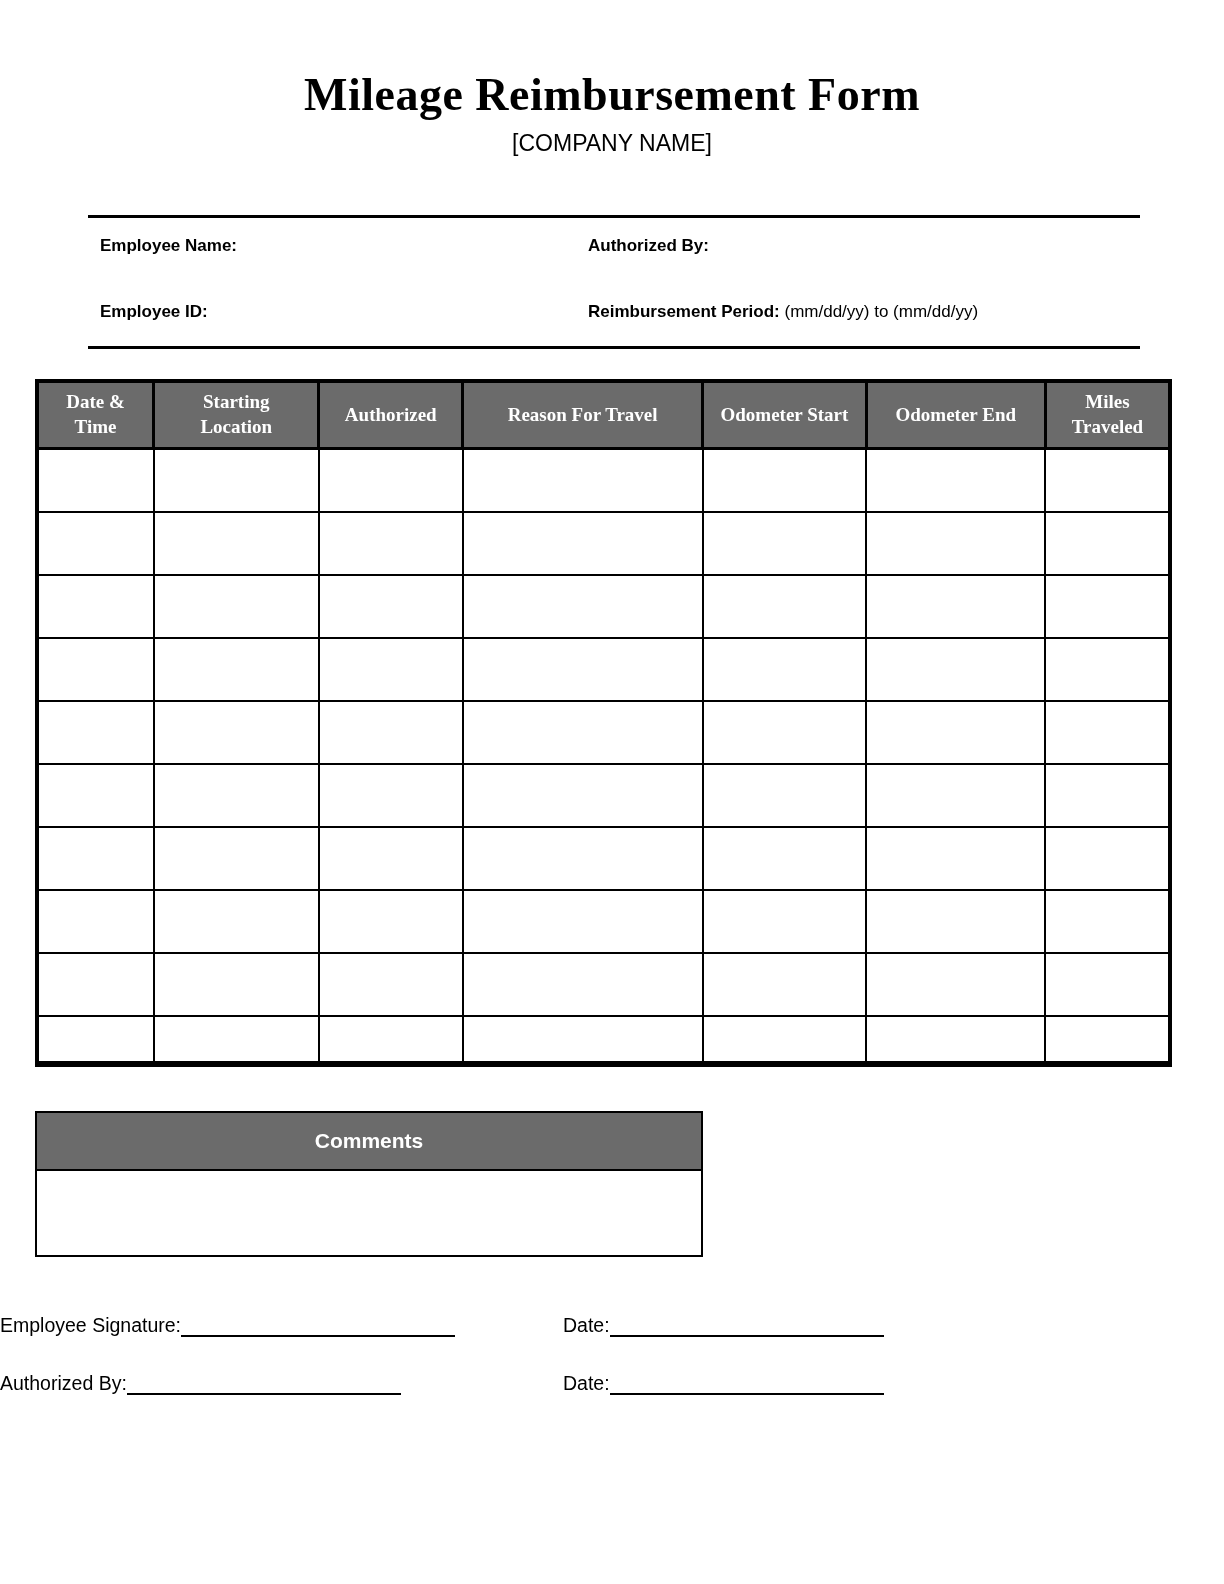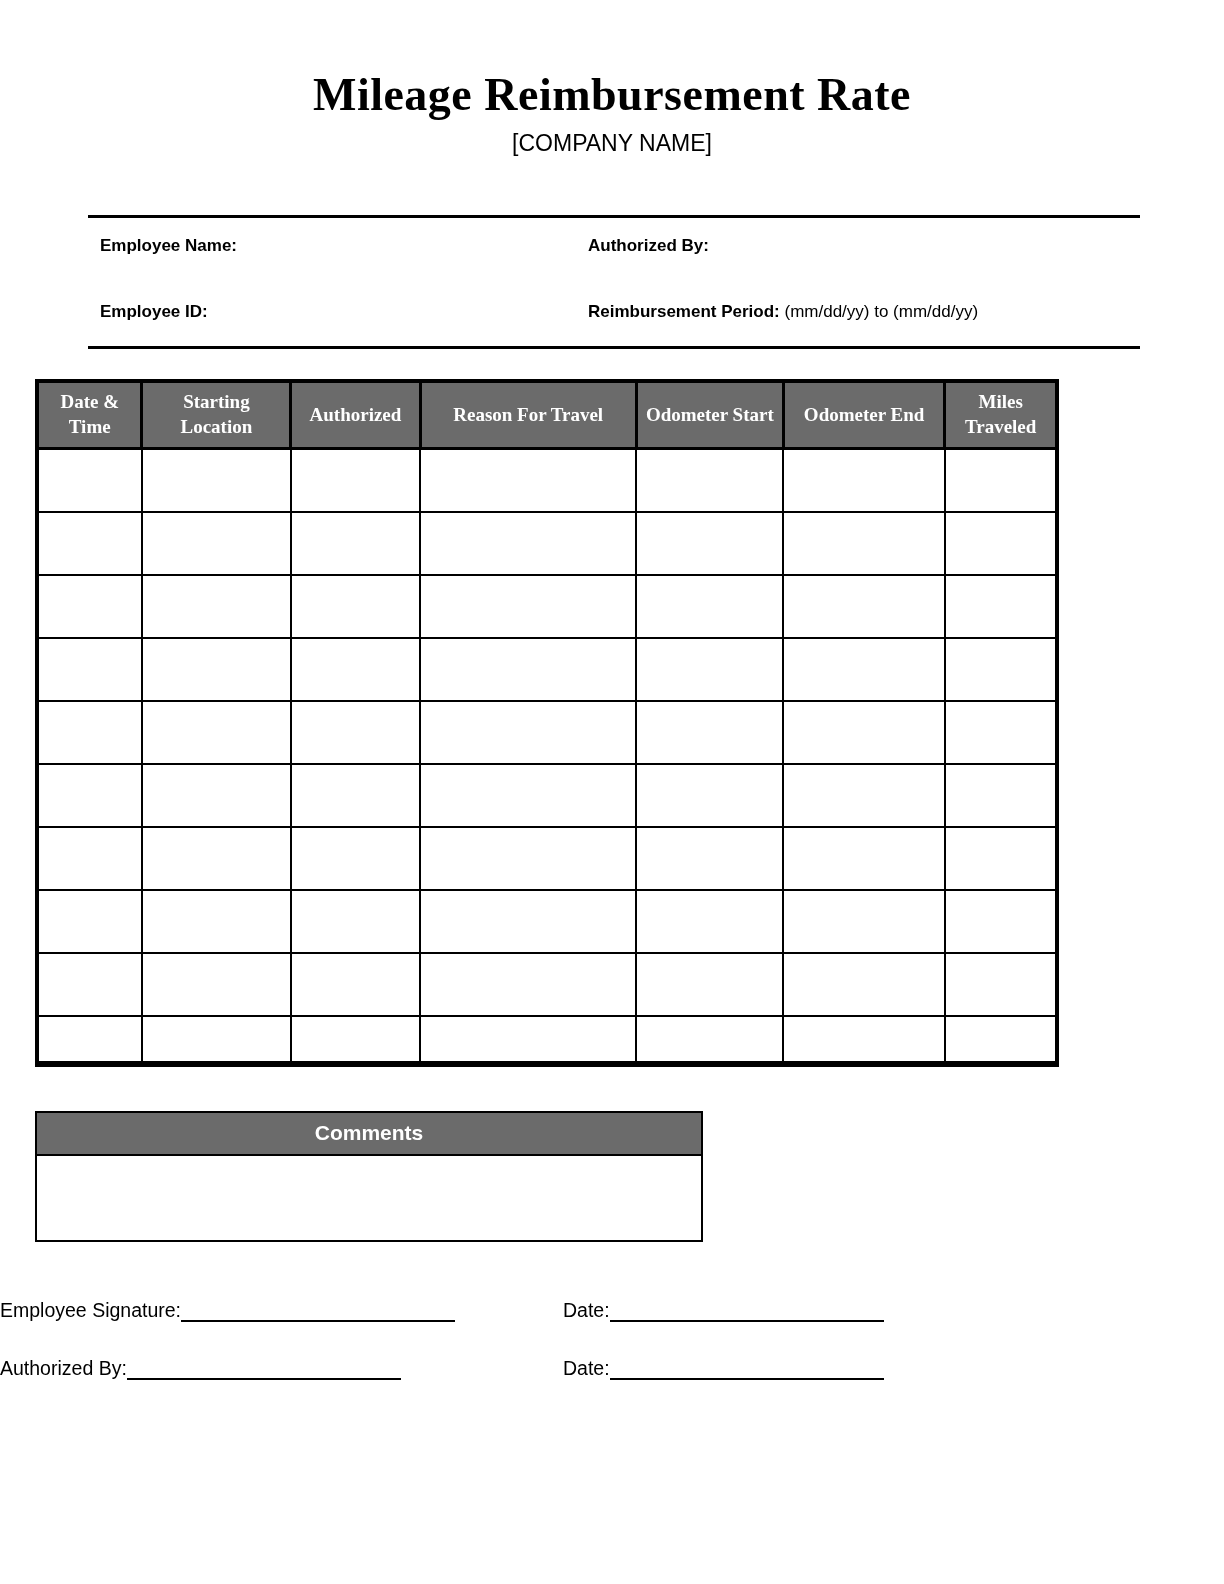--- a/index.html
+++ b/index.html
@@ -55,21 +55,21 @@
     font-size:17px;
   }
   .info-row.first{margin-top:18px;}
   .info-row.second{margin-top:46px;}
   .info-left{width:488px;flex:0 0 488px;}
   .b{font-weight:bold;}
   
   table.mileage{
     margin-left:35px;
     margin-top:30px;
-    width:1024px;
+    width:1137px;
     table-layout:fixed;
     border-collapse:collapse;
     border:4px solid var(--border);
     border-bottom:6px solid var(--border);
   }
   table.mileage th{
     background:var(--header-bg);
     color:var(--header-text);
     font-family:"Liberation Serif", serif;
     font-weight:bold;
@@ -93,21 +93,21 @@
     margin-left:35px;
     width:1137px;
     align-items:flex-start;
   }
   .comments-col{
     width:668px;
     flex:0 0 668px;
   }
   .comments-spacer{height:44px;}
   .comments-header{
-    height:45px;
+    height:60px;
     background:var(--header-bg);
     border:2px solid var(--border);
     color:var(--header-text);
     font-weight:bold;
     font-size:21px;
     display:flex;
     align-items:center;
     justify-content:center;
   }
   .comments-box{
@@ -171,21 +171,21 @@
     display:flex;
     align-items:flex-end;
     height:26px;
   }
 </style>
 </head>
 <body>
 
 <div class="page">
 
-  <h1 class="title">Mileage Reimbursement Rate</h1>
+  <h1 class="title">Mileage Reimbursement Form</h1>
   <div class="company">[COMPANY NAME]</div>
 
   <div class="info-rule top"></div>
 
   <div class="info-grid">
     <div class="info-row first">
       <div class="info-left">
         <span class="b">Employee Name:</span>
         <span></span>
       </div>

